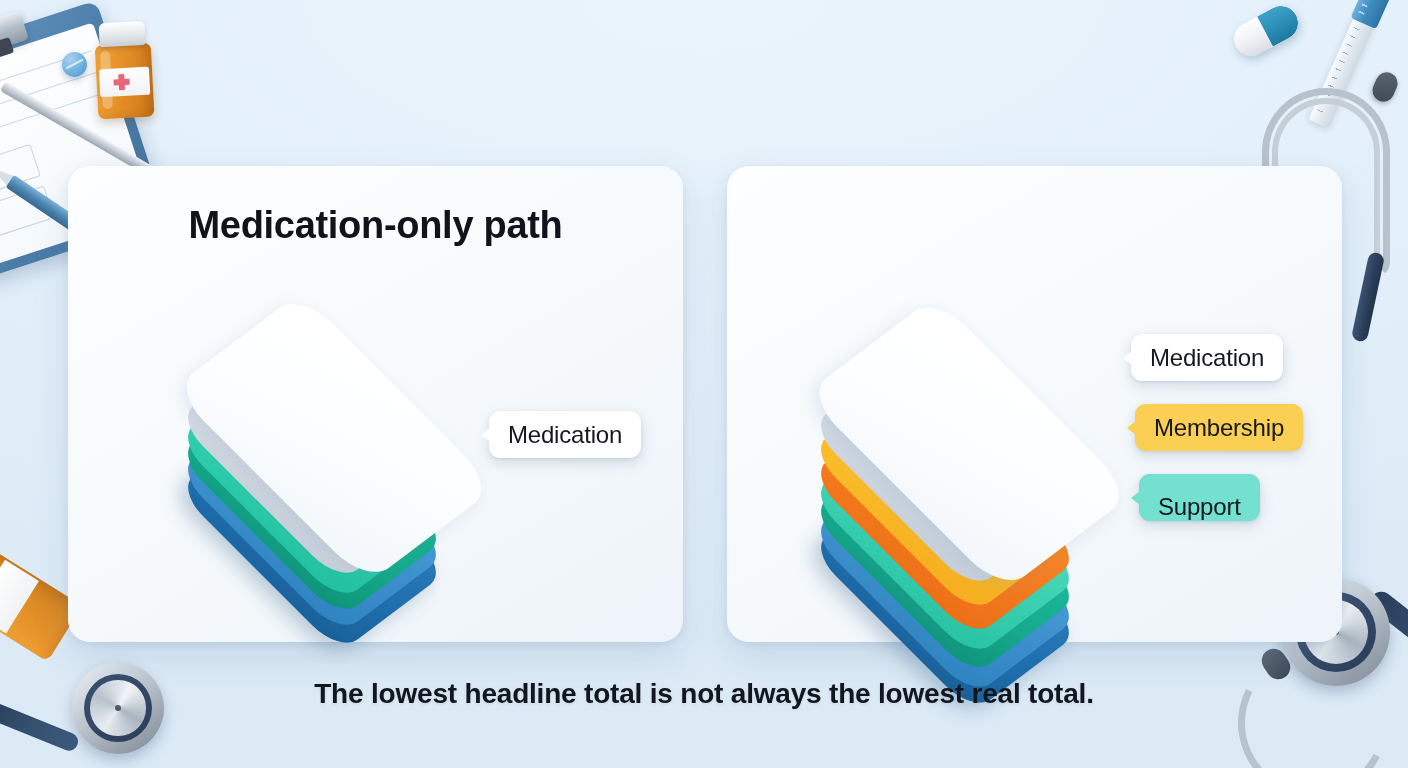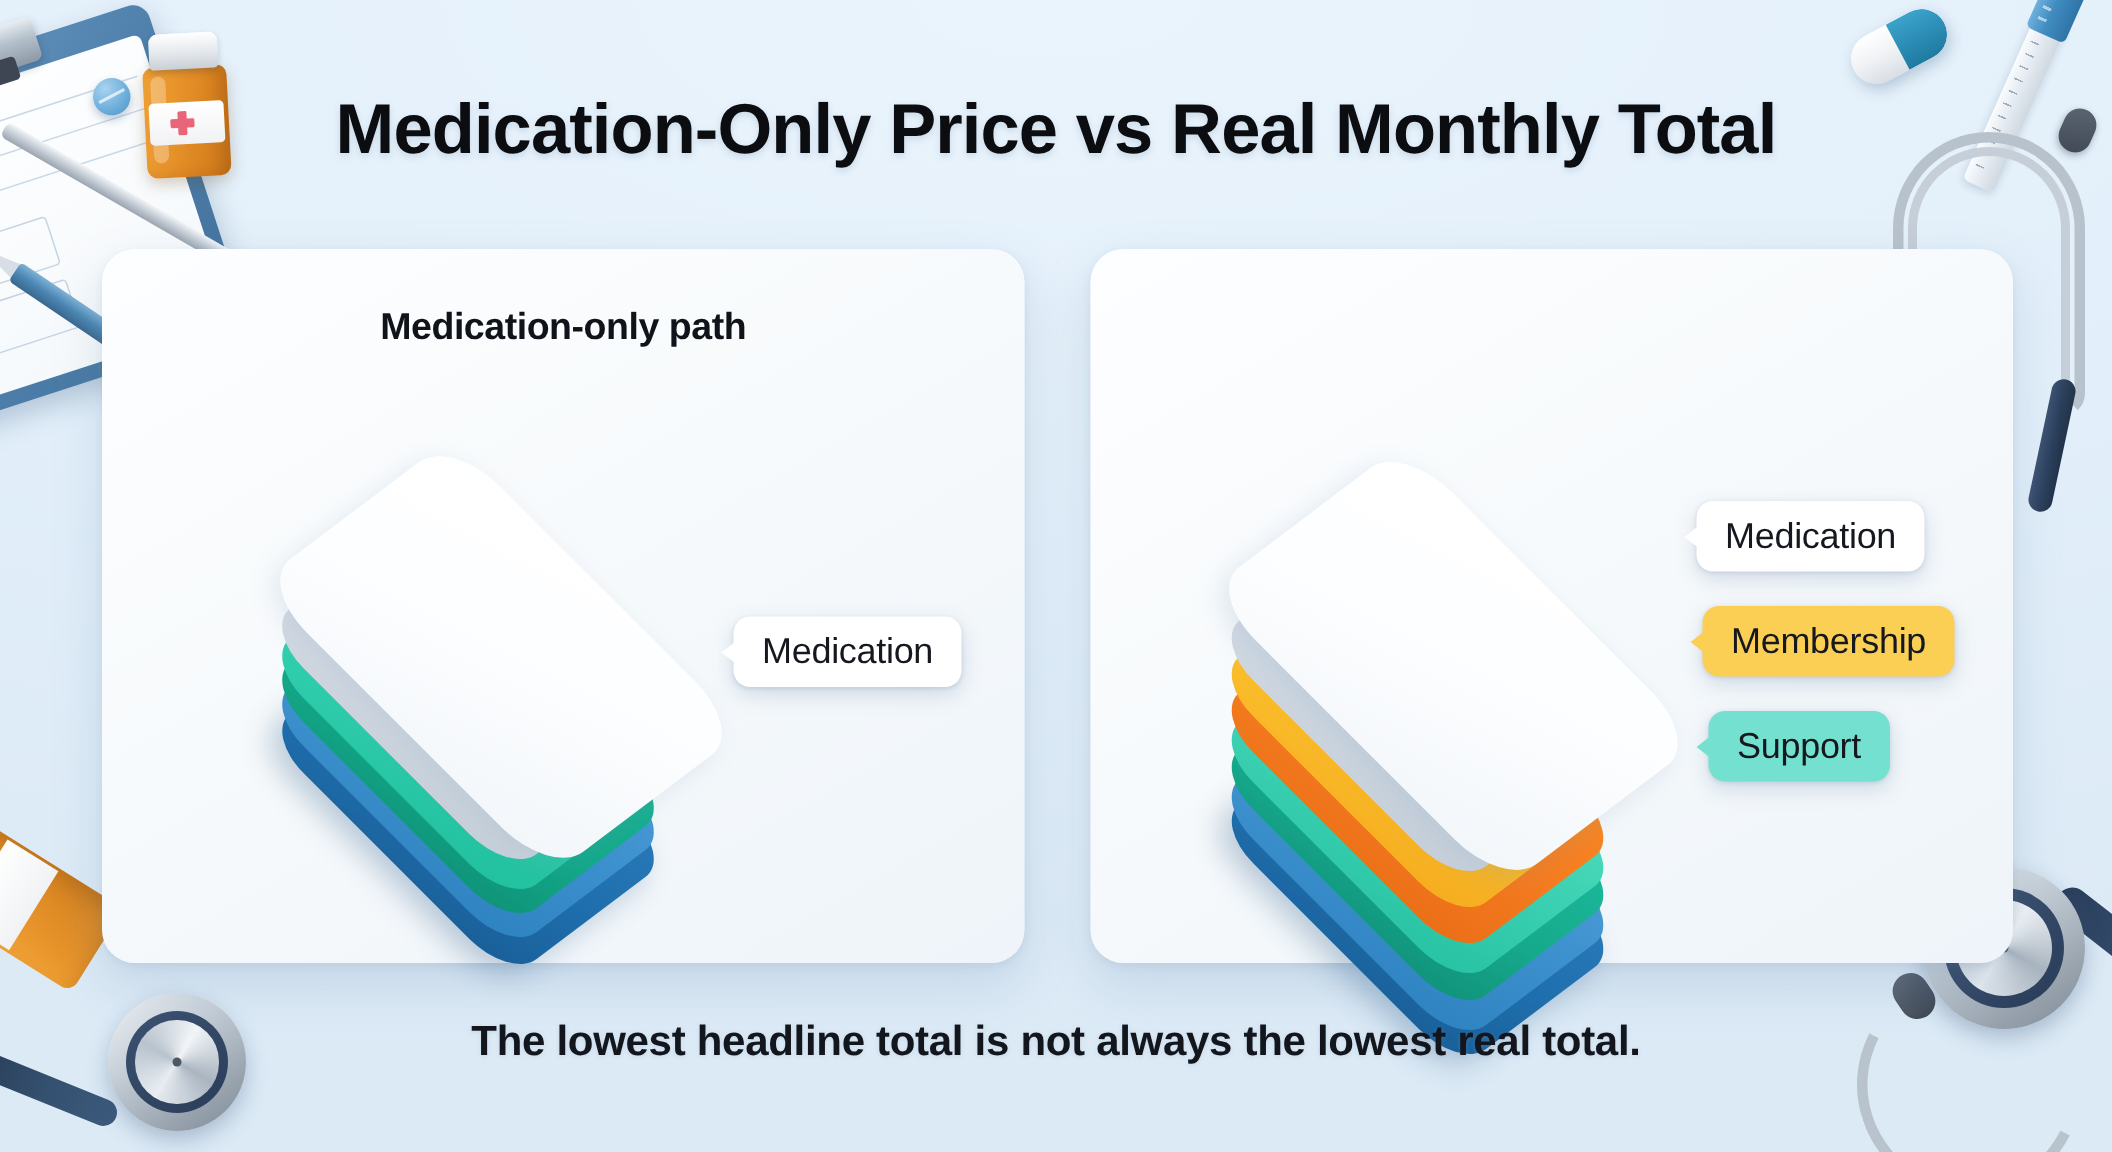--- a/index.html
+++ b/index.html
@@ -304,21 +304,21 @@
     flex: 1 1 0;
     position: relative;
     border-radius: 22px;
     background: linear-gradient(150deg,#fdfeff 0%,#f7fafc 45%,#eef4f9 100%);
     box-shadow: 0 14px 34px rgba(95,130,165,.20), 0 2px 6px rgba(95,130,165,.12);
   }
 
   .card-title {
     position: absolute; left: 0; top: 38px; width: 100%;
     text-align: center;
-    font-size: 25px; font-weight: bold; letter-spacing: -0.3px;
+    font-size: 38px; font-weight: bold; letter-spacing: -0.3px;
     color: #10131a;
   }
 
   
   .stack { position: absolute; }
   .stack-left  { left: 18px;  top: 96px;  width: 560px; height: 340px; }
   .stack-right { left: 14px;  top: 72px;  width: 570px; height: 370px; }
 
   .layer { position: absolute; }
   .layer .top {
@@ -432,21 +432,20 @@
   <div class="deco steth-br-arc"></div>
   <div class="deco steth-br-ear"></div>
   <div class="deco steth-br-tube"></div>
   <div class="deco steth-head steth-br">
     <div class="ring"></div>
       <div class="ring2"></div>
       <div class="diaph"></div>
       <div class="dot"></div>
   </div>
 
-  <div class="title">Medication-Only Price vs Real Monthly Total</div>
 
   <div class="cards">
 
     <div class="card">
       <div class="card-title">Medication-only path</div>
 
       <div class="stack stack-left">
 
         <div class="layer">
           <div class="side" style="left:110px; top:152px; background:linear-gradient(160deg,#2f7fbd 0%,#1f6fae 60%,#195f98 100%); box-shadow:0 16px 26px rgba(40,85,130,.30);"></div>
@@ -493,21 +492,21 @@
           <div class="top" style="left:88px; top:66px; height:280px; width:280px; border-radius:46px; background:linear-gradient(150deg,#ffffff 0%,#fdfeff 45%,#f2f6fa 100%); box-shadow:0 12px 22px rgba(120,155,190,.20);"></div>
         </div>
       </div>
 
       <div class="chip white" style="left:404px; top:168px;">
         <span>Medication</span>
       </div>
       <div class="chip yellow" style="left:408px; top:238px;">
         <span>Membership</span>
       </div>
-      <div class="chip mint" style="left:412px; top:308px;">
+      <div class="chip mint" style="left:412px; top:308px;align-items:flex-end;">
         <span>Support</span>
       </div>
     </div>
 
   </div>
 
   <div class="caption">The lowest headline total is not always the lowest real total.</div>
 
 </div>
 

